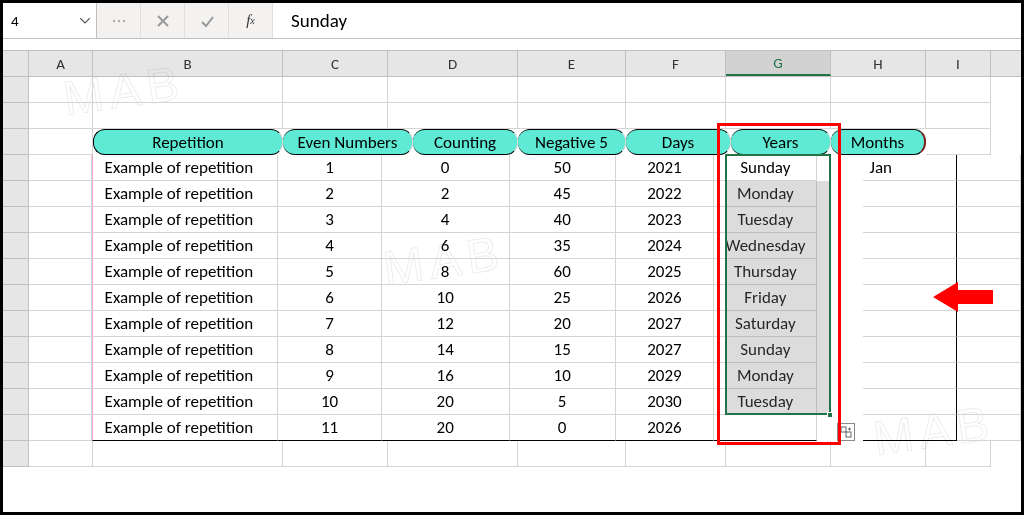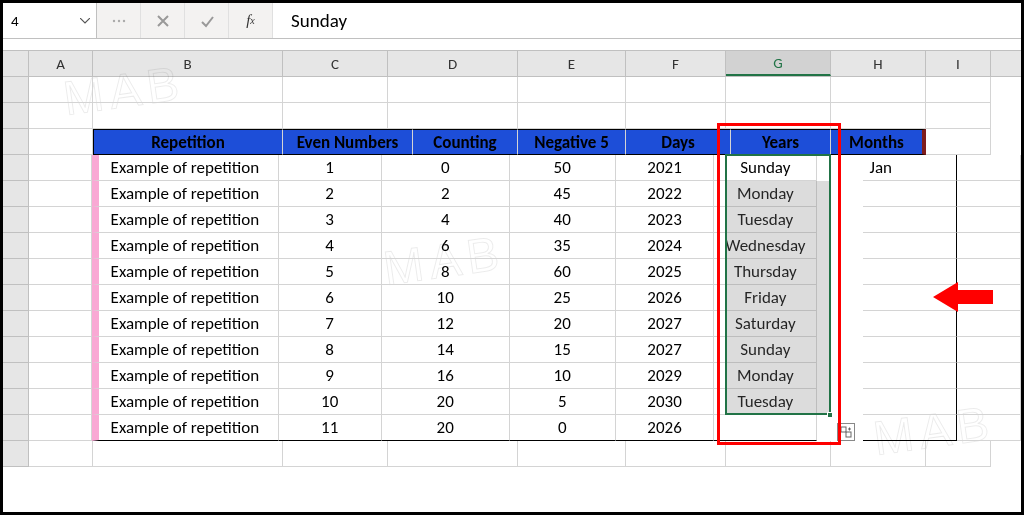--- a/index.html
+++ b/index.html
@@ -87,30 +87,31 @@
   .wC { width: 105px; }
   .wD { width: 130px; }
   .wE { width: 108px; }
   .wF { width: 100px; }
   .wG { width: 105px; }
   .wH { width: 95px; }
   .wI { width: 65px; }
 
   
   .hdr {
-    background: #1d4ed8;
+    background: #5eead4;
     border-top: 1px solid #000;
     border-bottom: 1px solid #000;
-    font-weight: 700;
+    font-weight: 400;
     justify-content:center;
+    border-radius:12px;
   }
   .hdr.first { border-left:1px solid #000; }
-  .hdr.last  { border-right:4px solid #7f1d1d; }
+  .hdr.last  { border-right:2px solid #7f1d1d; }
   .body-last-right { border-right:1px solid #000;margin-left:46px; }
-  .body-first-left { border-left:7px solid #f9a8d4;padding-left:12px; }
+  .body-first-left { border-left:1px solid #f9a8d4;padding-left:12px; }
   .body-bottom { border-bottom:1px solid #000; }
 
   
   .sel-range {
     position:absolute;
     border: 2px solid #217346;
     pointer-events:none;
   }
   .sel-fill {
     position:absolute;

